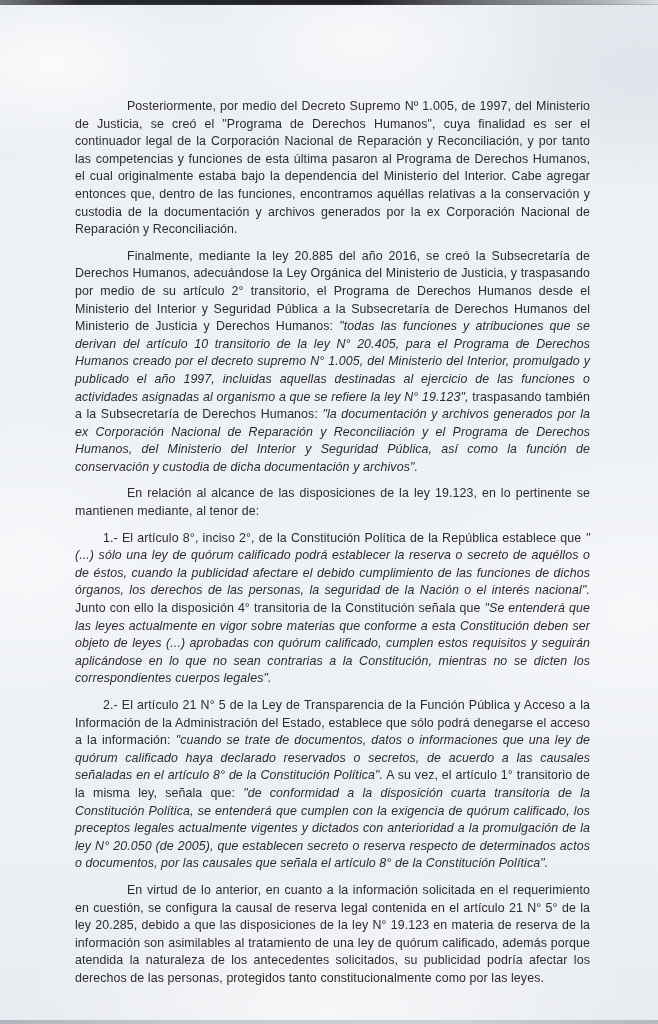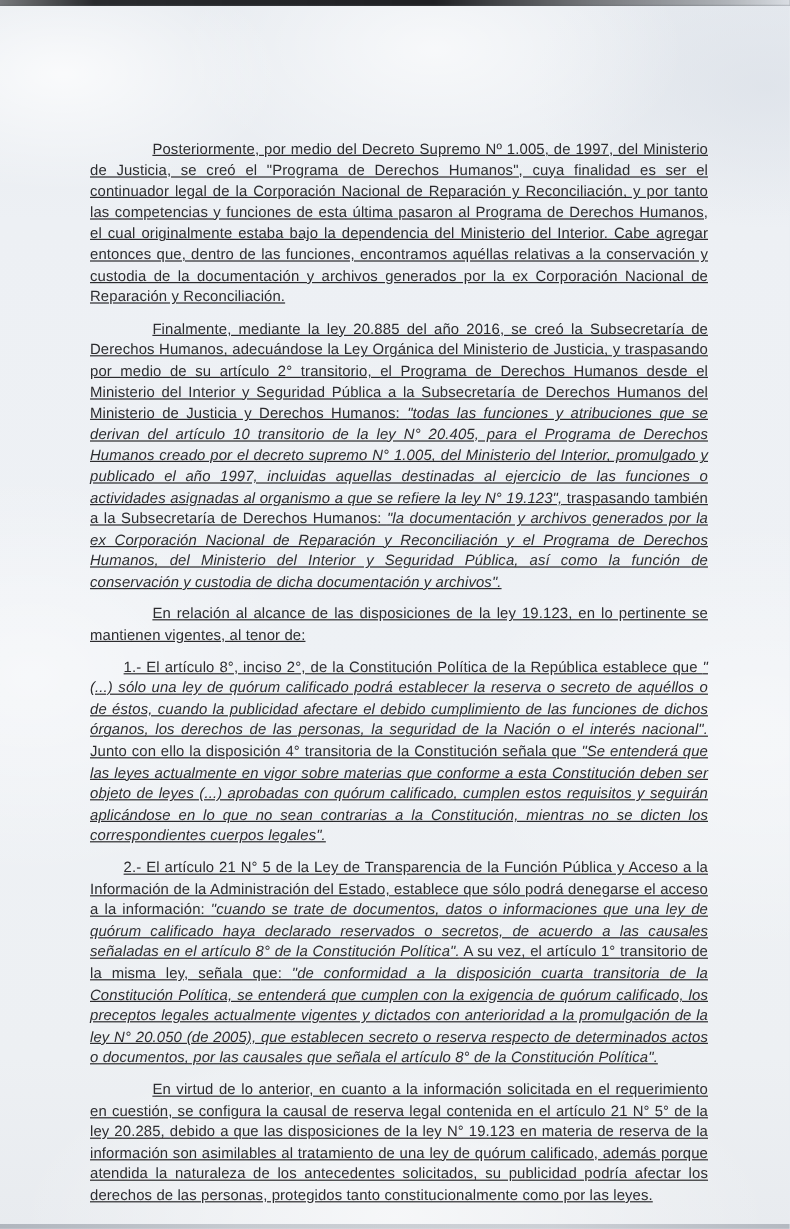--- a/index.html
+++ b/index.html
@@ -38,44 +38,43 @@
   .bottom-edge {
     position: absolute;
     bottom: 0; left: 0; right: 0;
     height: 4px;
     background: linear-gradient(90deg,
       rgba(158,164,173,0.75) 0%, rgba(170,176,184,0.6) 30%,
       rgba(176,181,189,0.55) 70%, rgba(158,164,173,0.7) 100%);
   }
   .doc {
     position: absolute;
-    top: 116px;
+    top: 98px;
     left: 75px;
     right: 68px;
     color: #2c2c2f;
     font-size: 12.4px;
     line-height: 17.6px;
     text-align: justify;
     letter-spacing: 0.1px;
-    text-decoration: underline;
   }
   .para {
     margin: 0 0 9px 0;
   }
   .indent-normal { text-indent: 52px; }
   .indent-list   { text-indent: 28px; }
   .it { font-style: italic; }
 </style>
 </head>
 <body>
 
 <div class="page">
   <div class="top-edge"></div>
   <div class="doc">
       <p class="para indent-normal"><span>Posteriormente, por medio del Decreto Supremo Nº 1.005, de 1997, del Ministerio de Justicia, se creó el "Programa de Derechos Humanos", cuya finalidad es ser el continuador legal de la Corporación Nacional de Reparación y Reconciliación, y por tanto las competencias y funciones de esta última pasaron al Programa de Derechos Humanos, el cual originalmente estaba bajo la dependencia del Ministerio del Interior. Cabe agregar entonces que, dentro de las funciones, encontramos aquéllas relativas a la conservación y custodia de la documentación y archivos generados por la ex Corporación Nacional de Reparación y Reconciliación.</span></p>
       <p class="para indent-normal"><span>Finalmente, mediante la ley 20.885 del año 2016, se creó la Subsecretaría de Derechos Humanos, adecuándose la Ley Orgánica del Ministerio de Justicia, y traspasando por medio de su artículo 2° transitorio, el Programa de Derechos Humanos desde el Ministerio del Interior y Seguridad Pública a la Subsecretaría de Derechos Humanos del Ministerio de Justicia y Derechos Humanos: </span><span class="it">"todas las funciones y atribuciones que se derivan del artículo 10 transitorio de la ley N° 20.405, para el Programa de Derechos Humanos creado por el decreto supremo N° 1.005, del Ministerio del Interior, promulgado y publicado el año 1997, incluidas aquellas destinadas al ejercicio de las funciones o actividades asignadas al organismo a que se refiere la ley N° 19.123",</span><span> traspasando también a la Subsecretaría de Derechos Humanos: </span><span class="it">"la documentación y archivos generados por la ex Corporación Nacional de Reparación y Reconciliación y el Programa de Derechos Humanos, del Ministerio del Interior y Seguridad Pública, así como la función de conservación y custodia de dicha documentación y archivos".</span></p>
-      <p class="para indent-normal"><span>En relación al alcance de las disposiciones de la ley 19.123, en lo pertinente se mantienen vigentes, al tenor de:</span></p>
+      <p class="para indent-normal"><span>En relación al alcance de las disposiciones de la ley 19.123, en lo pertinente se mantienen mediante, al tenor de:</span></p>
       <p class="para indent-list"><span>1.- El artículo 8°, inciso 2°, de la Constitución Política de la República establece que </span><span class="it">"(...) sólo una ley de quórum calificado podrá establecer la reserva o secreto de aquéllos o de éstos, cuando la publicidad afectare el debido cumplimiento de las funciones de dichos órganos, los derechos de las personas, la seguridad de la Nación o el interés nacional".</span><span> Junto con ello la disposición 4° transitoria de la Constitución señala que </span><span class="it">"Se entenderá que las leyes actualmente en vigor sobre materias que conforme a esta Constitución deben ser objeto de leyes (...) aprobadas con quórum calificado, cumplen estos requisitos y seguirán aplicándose en lo que no sean contrarias a la Constitución, mientras no se dicten los correspondientes cuerpos legales".</span></p>
       <p class="para indent-list"><span>2.- El artículo 21 N° 5 de la Ley de Transparencia de la Función Pública y Acceso a la Información de la Administración del Estado, establece que sólo podrá denegarse el acceso a la información: </span><span class="it">"cuando se trate de documentos, datos o informaciones que una ley de quórum calificado haya declarado reservados o secretos, de acuerdo a las causales señaladas en el artículo 8° de la Constitución Política".</span><span>  A su vez, el artículo 1° transitorio de la misma ley, señala que: </span><span class="it">"de conformidad a la disposición cuarta transitoria de la Constitución Política, se entenderá que cumplen con la exigencia de quórum calificado, los preceptos legales actualmente vigentes y dictados con anterioridad a la promulgación de la ley N° 20.050 (de 2005), que establecen secreto o reserva respecto de determinados actos o documentos, por las causales que señala el artículo 8° de la Constitución Política".</span></p>
       <p class="para indent-normal"><span>En virtud de lo anterior, en cuanto a la información solicitada en el requerimiento en cuestión, se configura la causal de reserva legal contenida en el artículo 21 N° 5° de la ley 20.285, debido a que las disposiciones de la ley N° 19.123 en materia de reserva de la información son asimilables al tratamiento de una ley de quórum calificado, además porque atendida la naturaleza de los antecedentes solicitados, su publicidad podría afectar los derechos de las personas, protegidos tanto constitucionalmente como por las leyes.</span></p>
     </div>
   <div class="bottom-edge"></div>
 </div>
 
 </body></html>

